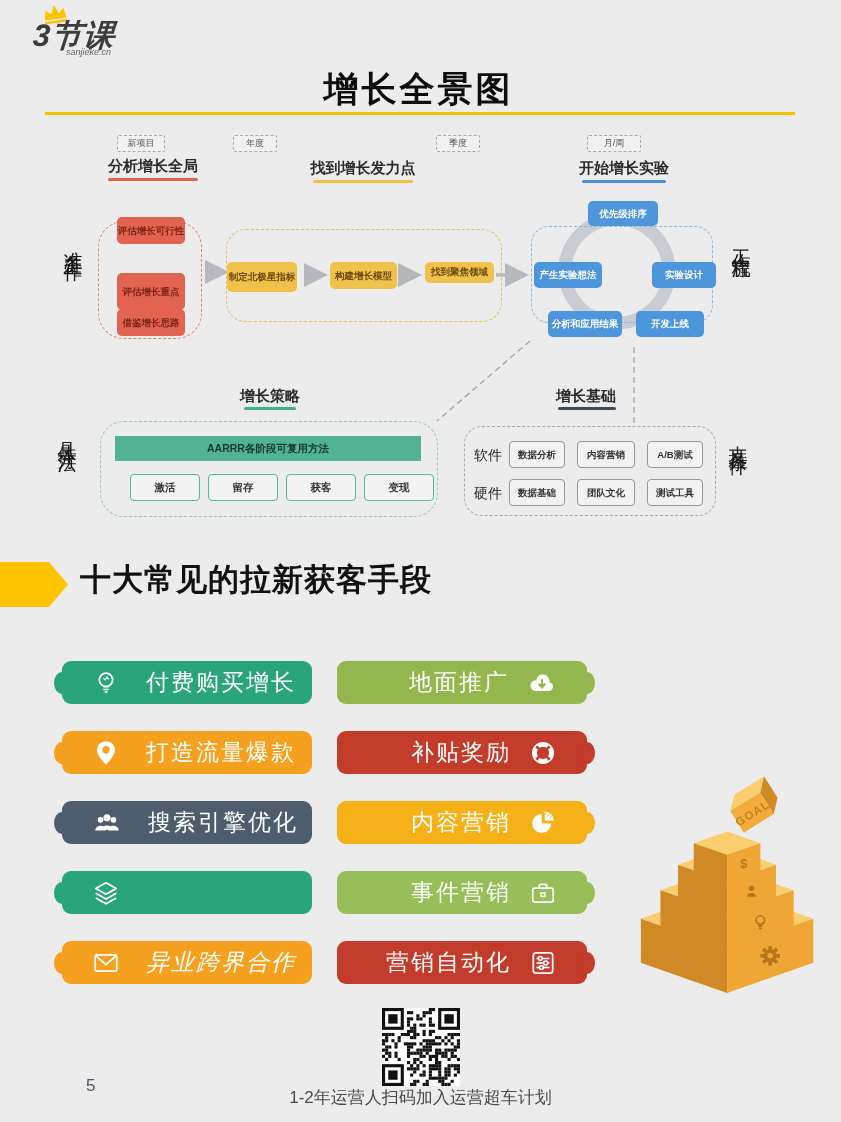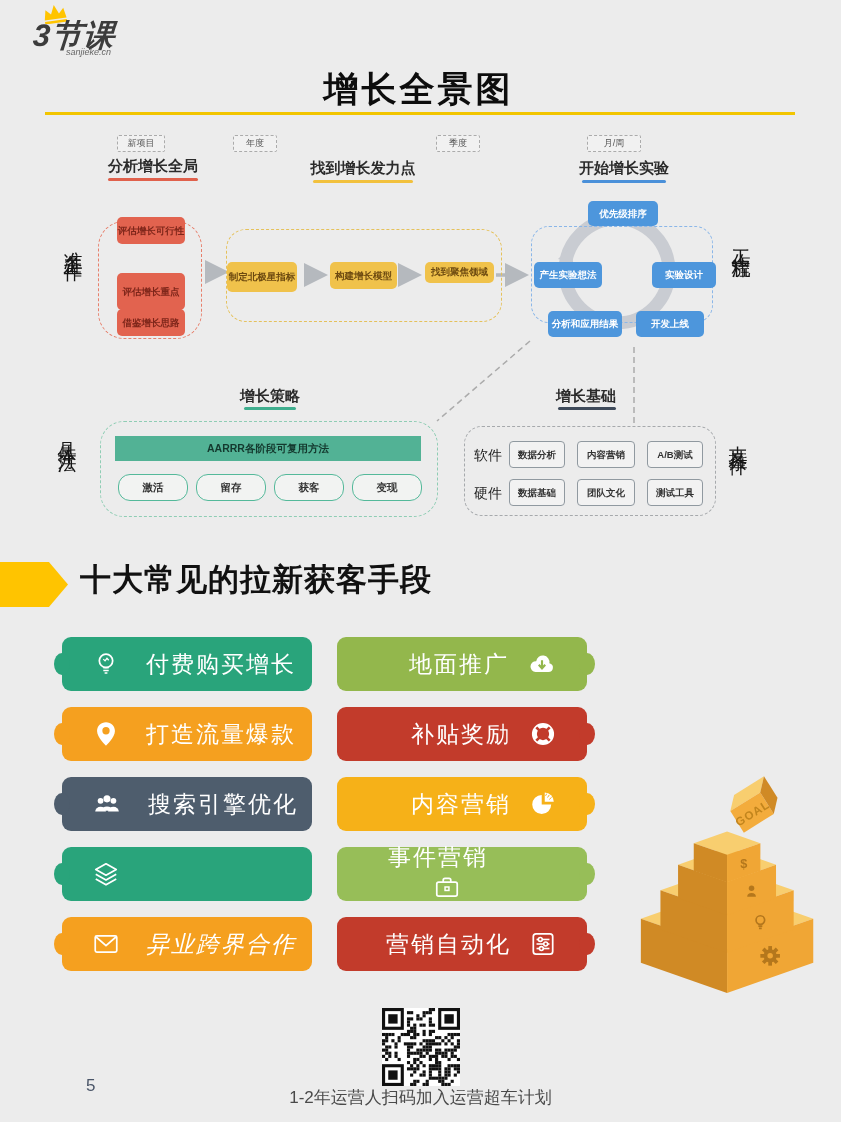--- a/index.html
+++ b/index.html
@@ -16,27 +16,27 @@
   .tag{position:absolute;height:17px;border:1px dashed #ABABAB;border-radius:2px;font-size:9px;color:#555;display:flex;align-items:center;justify-content:center;background:#F1F1F1;}
   .colhead{position:absolute;font-size:15px;font-weight:600;color:#2B2B2B;text-align:center;white-space:nowrap;}
   .colrule{position:absolute;height:3px;border-radius:2px;}
   .vlabel{position:absolute;writing-mode:vertical-rl;font-size:19px;color:#161616;letter-spacing:4px;font-weight:500;}
   .dash{position:absolute;border:1.6px dashed;border-radius:22px;background:transparent;}
   .chip{position:absolute;display:flex;align-items:center;justify-content:center;text-align:center;border-radius:5px;font-weight:bold;line-height:1.05;}
   .chip.red{background:#E2634F;color:#7E261A;font-size:9.5px;}
   .chip.yellow{background:#F0C24B;color:#6D4A10;font-size:9.5px;}
   .chip.blue{background:#4D96DC;color:#fff;font-size:9.5px;font-weight:600;z-index:2;}
   .chip.green-banner{background:#52B295;color:#14392E;font-size:10.5px;font-weight:600;border-radius:0;}
-  .chip.outline-green{background:#F2F3F2;border:1.5px solid #54B99A;color:#333;font-size:10.5px;font-weight:600;border-radius:12px;}
+  .chip.outline-green{background:#F2F3F2;border:1.5px solid #54B99A;color:#333;font-size:10.5px;font-weight:600;border-radius:4px;margin-left:12px;}
   .chip.outline-gray{background:#F2F2F2;border:1.5px solid #9099A0;color:#333;font-size:9.5px;font-weight:600;border-radius:4px;}
   .rowlabel{position:absolute;font-size:14px;color:#222;}
   
   .h2arrow{position:absolute;left:0;top:562px;width:68px;height:45px;clip-path:polygon(0 0,72% 0,100% 50%,72% 100%,0 100%);}
   .h2{position:absolute;left:80px;top:559px;font-size:31px;font-weight:900;color:#111;letter-spacing:1px;}
-  .blk{position:absolute;width:250px;height:54px;border-radius:9px;display:flex;align-items:center;color:#fff;}
+  .blk{position:absolute;width:250px;height:43px;border-radius:9px;display:flex;align-items:center;color:#fff;margin-top:24px;}
   .blk::before{content:"";position:absolute;top:50%;transform:translateY(-50%);width:16px;height:22px;border-radius:50%;background:inherit;}
   .blk.l::before{left:-8px;}
   .blk.r::before{right:-8px;}
   .blk.l{padding-left:30px;}
   .blk.l .lbl{margin-left:26px;}
   .blk.r{justify-content:flex-end;padding-right:30px;}
   .blk.r .lbl{margin-right:18px;}
   .lbl{font-size:23px;letter-spacing:2px;white-space:nowrap;}
   .icon{display:flex;align-items:center;justify-content:center;}
   
@@ -207,21 +207,21 @@
   <div class="blk r" style="left: 337px; top: 777px; background-color: rgb(246, 177, 24); align-items: center; --blk: #F6B118;">
     <span class="lbl">内容营销</span>
     <span class="icon">
       <svg width="28" height="28" viewBox="0 0 26 26">
           <path d="M11.8 4.6 A8.8 8.8 0 1 0 20.6 13.4 H11.8 z" fill="#fff"></path>
           <path d="M14.6 10.8 V2.4 A8.6 8.6 0 0 1 23 10.8 z" fill="#fff"></path>
           <path d="M16.4 3.4 l-1 2 M18.8 4.6 l-1.6 2.4 M21 6.8 l-2.2 2" stroke="var(--blk)" stroke-width="0.9"></path>
         </svg>
     </span>
   </div>
-  <div class="blk r" style="left: 337px; top: 847px; background-color: rgb(151, 190, 88); flex-direction: column; --blk: #97BE58;">
+  <div class="blk r" style="left: 337px; top: 847px; background-color: rgb(151, 190, 88); --blk: #97BE58;">
     <span class="lbl">事件营销</span>
     <span class="icon">
       <svg width="28" height="28" viewBox="0 0 26 26">
           <rect x="3.5" y="8.5" width="19" height="13" rx="1.8" fill="none" stroke="#fff" stroke-width="1.6"></rect>
           <path d="M9.5 8.5 V6.6 a1.6 1.6 0 0 1 1.6 -1.6 h3.8 a1.6 1.6 0 0 1 1.6 1.6 V8.5" fill="none" stroke="#fff" stroke-width="1.6"></path>
           <rect x="11.2" y="13" width="3.6" height="3.2" fill="none" stroke="#fff" stroke-width="1.4"></rect>
         </svg>
     </span>
   </div>
   <div class="blk r" style="left: 337px; top: 917px; background-color: rgb(194, 59, 43); --blk: #C23B2B;">

